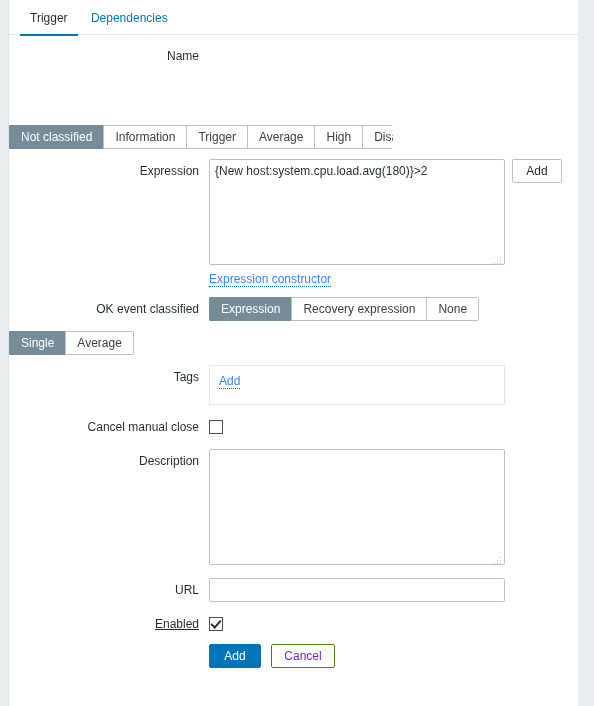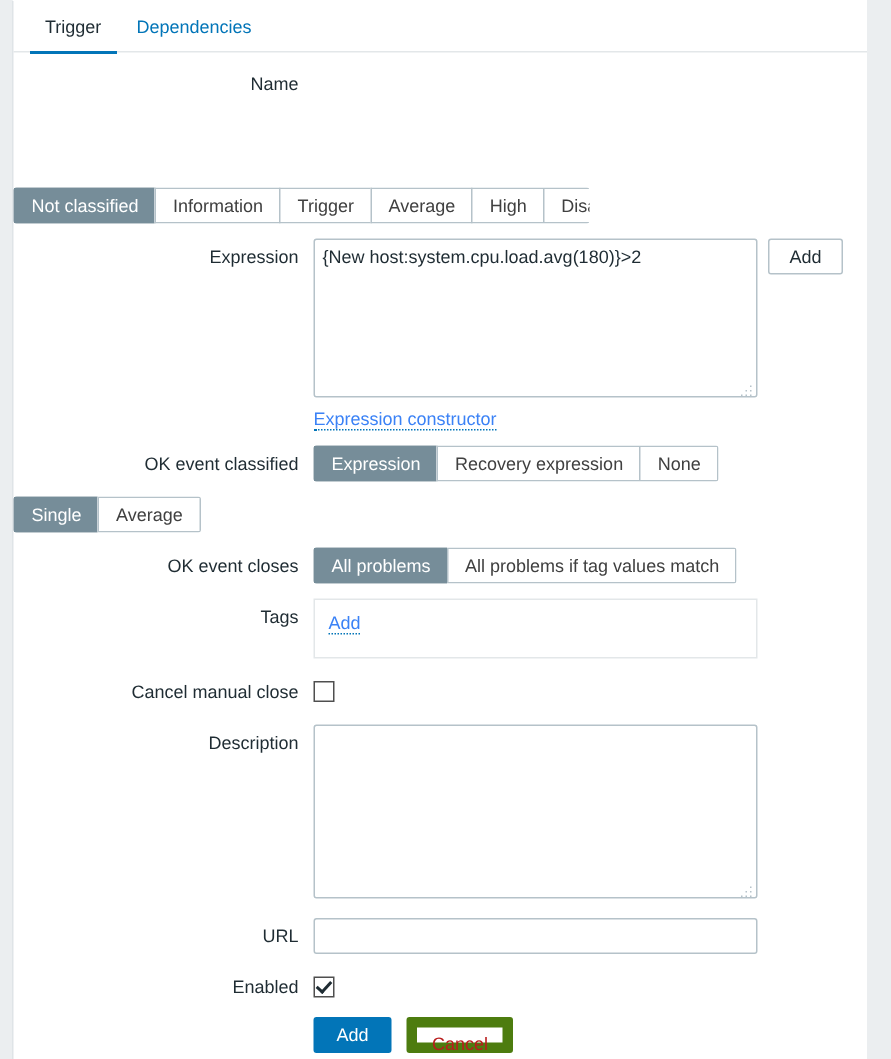--- a/index.html
+++ b/index.html
@@ -186,22 +186,22 @@
     min-width: 50px;
   }
   .btn-primary {
     background: #0275b8;
     border: 1px solid #0275b8;
     color: #ffffff;
     min-width: 52px;
   }
   .btn-secondary {
     background: #ffffff;
-    border: 7px solid #4d7c0f;
-    color: #b91c1c;
+    border: 1px solid #4d7c0f;
+    color: #6d28d9;
     min-width: 64px;
   }
 
   
   .dlink {
     color: #3b82f6;
     font-size: 12px;
     text-decoration: none;
     border-bottom: 1px dotted #0275b8;
     cursor: pointer;
@@ -243,21 +243,21 @@
     transform: rotate(42deg);
   }
 
   .expr-line { display: flex; align-items: flex-start; }
   .expr-add { margin-left: 7px; }
   .constructor-row { margin-top: 4px; }
 
   .footer { display: flex; }
   .footer .btn + .btn { margin-left: 10px; }
 
-  .row-tight { margin-bottom: 8px; }
+  .row-tight { margin-bottom: 8px; text-decoration: underline; }
 </style>
 </head>
 <body>
 
 <div class="page">
   <div class="card">
 
     <div class="tabs">
       <span class="tab active">Trigger</span>
       <span class="tab link">Dependencies</span>
@@ -320,29 +320,20 @@
 
       <div class="row">
         <div class="field">
           <div class="seg">
             <span class="opt selected">Single</span>
             <span class="opt">Average</span>
           </div>
         </div>
       </div>
 
-      <div class="row">
-        <div class="label">OK event closes</div>
-        <div class="field">
-          <div class="seg">
-            <span class="opt selected">All problems</span>
-            <span class="opt">All problems if tag values match</span>
-          </div>
-        </div>
-      </div>
 
       <div class="row">
         <div class="label">Tags</div>
         <div class="field">
           <div class="tags-box">
             <span class="dlink">Add</span>
           </div>
         </div>
       </div>
 

